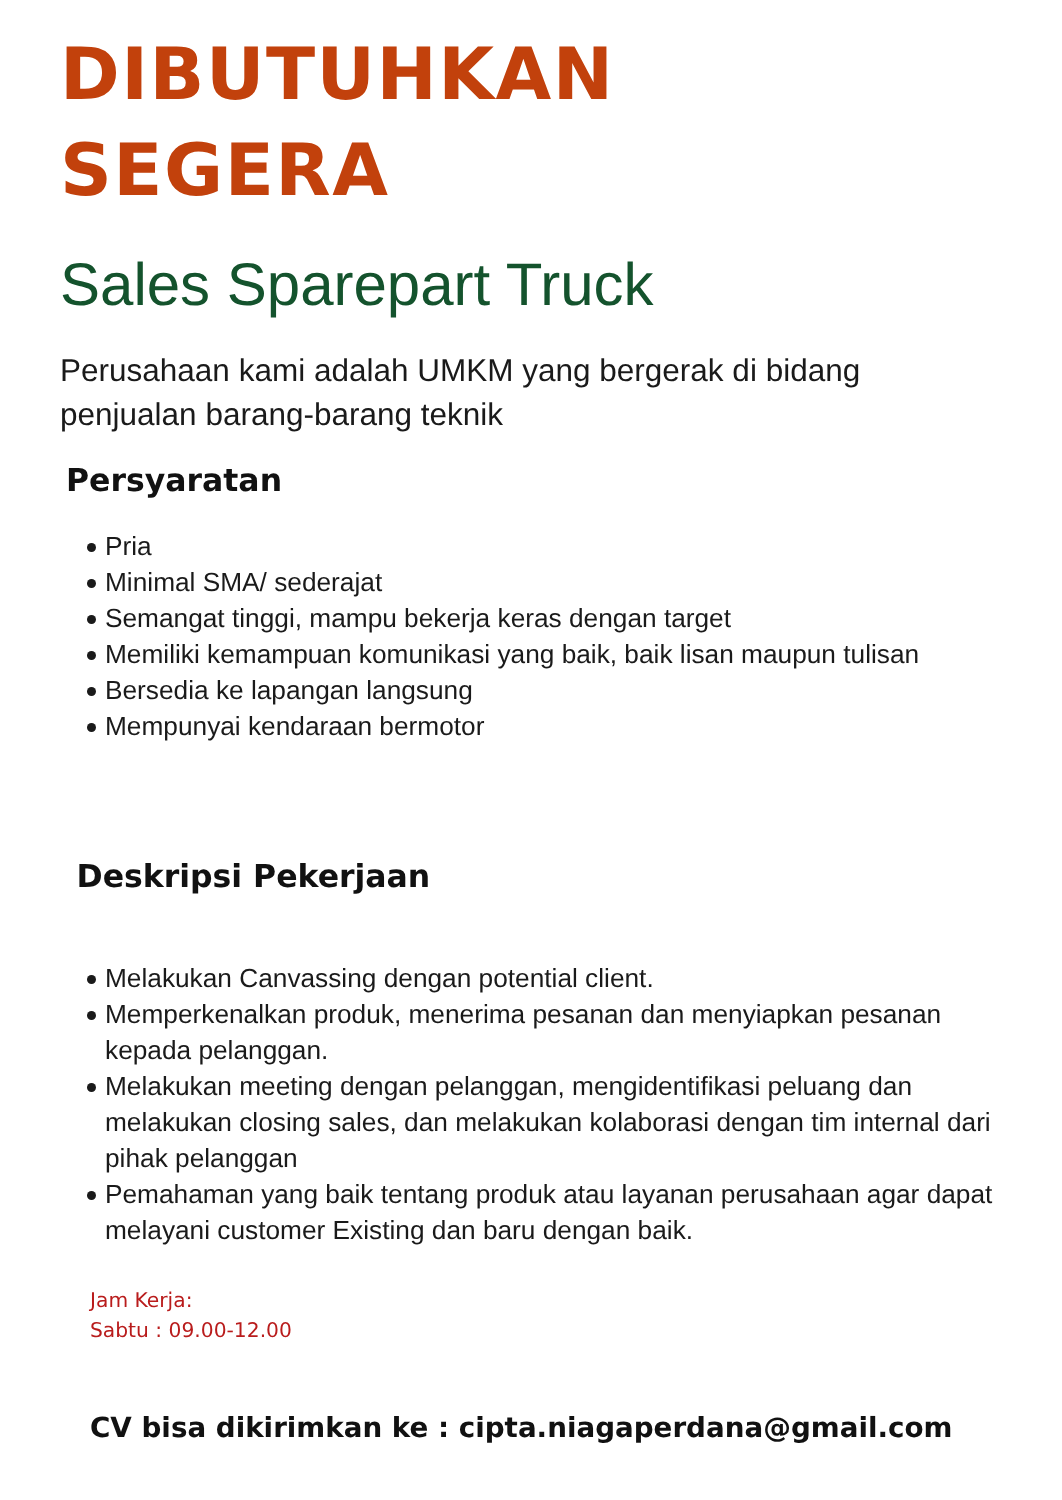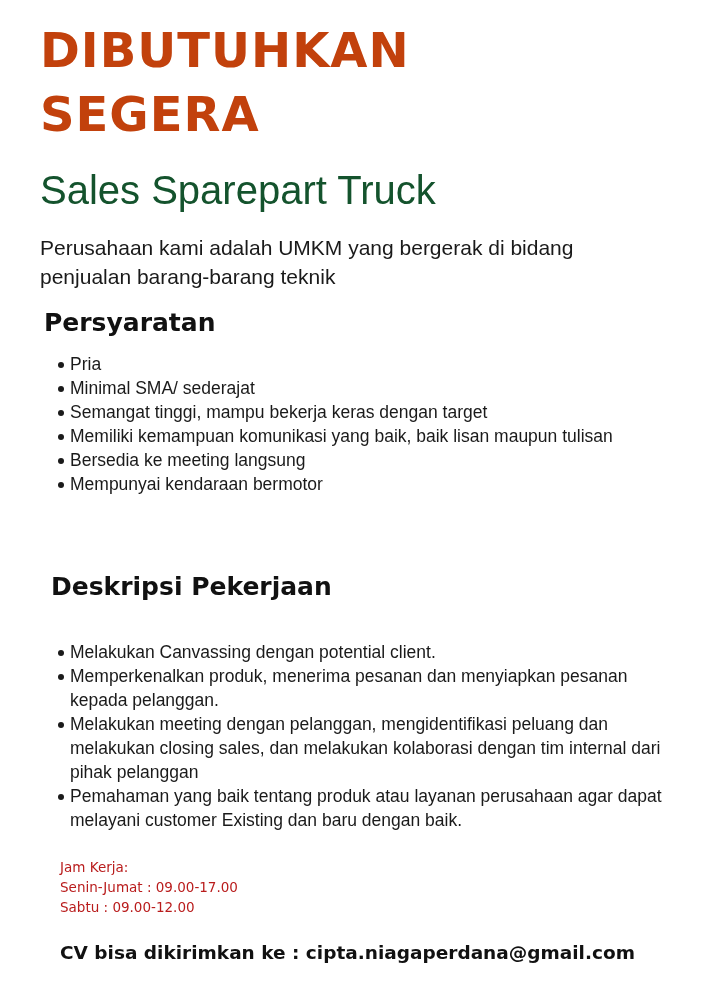--- a/index.html
+++ b/index.html
@@ -15,21 +15,21 @@
     left: 40px; top: 164px;
     font-family: "Liberation Sans", sans-serif; font-size: 40px; line-height: 52px;
     color: #14532d; margin: 0; font-weight: normal;
   }
   .intro {
     left: 40px; top: 233px; width: 620px;
     font-family: "Liberation Sans", sans-serif; font-size: 21px; line-height: 29px;
     color: #1a1a1a; margin: 0;
   }
   .section-title {
-    font-family: "DejaVu Sans", sans-serif; font-weight: bold; font-size: 25px;
+    font-family: "DejaVu Sans", sans-serif; font-weight: bold; font-size: 21px;
     color: #111; margin: 0;
   }
   .req-title { left: 44px; top: 308px; }
   .desc-title { left: 51px; top: 572px; }
   ul.list {
     margin: 0; padding: 0; list-style: none;
     font-family: "Liberation Sans", sans-serif; font-size: 17.5px; line-height: 24px;
     color: #1a1a1a;
   }
   ul.list li { position: relative; padding-left: 29px; }
@@ -63,32 +63,31 @@
 
 <p class="abs intro">Perusahaan kami adalah UMKM yang bergerak di bidang penjualan barang-barang teknik</p>
 
 <h3 class="abs section-title req-title">Persyaratan</h3>
 
 <ul class="abs list req-list">
   <li>Pria</li>
   <li>Minimal SMA/ sederajat</li>
   <li>Semangat tinggi, mampu bekerja keras dengan target</li>
   <li>Memiliki kemampuan komunikasi yang baik, baik lisan maupun tulisan</li>
-  <li>Bersedia ke meeting langsung</li>
+  <li>Bersedia ke lapangan langsung</li>
   <li>Mempunyai kendaraan bermotor</li>
 </ul>
 
 <h3 class="abs section-title desc-title">Deskripsi Pekerjaan</h3>
 
 <ul class="abs list desc-list">
   <li>Melakukan Canvassing dengan potential client.</li>
   <li>Memperkenalkan produk, menerima pesanan dan menyiapkan pesanan kepada pelanggan.</li>
   <li>Melakukan meeting dengan pelanggan, mengidentifikasi peluang dan melakukan closing sales, dan melakukan kolaborasi dengan tim internal dari pihak pelanggan</li>
   <li>Pemahaman yang baik tentang produk atau layanan perusahaan agar dapat melayani customer Existing dan baru dengan baik.</li>
 </ul>
 
 <div class="abs hours">
   <div>Jam Kerja:</div>
-  <div>Senin-Jumat : 09.00-17.00</div>
   <div>Sabtu : 09.00-12.00</div>
 </div>
 
 <p class="abs cv">CV bisa dikirimkan ke : cipta.niagaperdana@gmail.com</p>
 
 </body></html>

